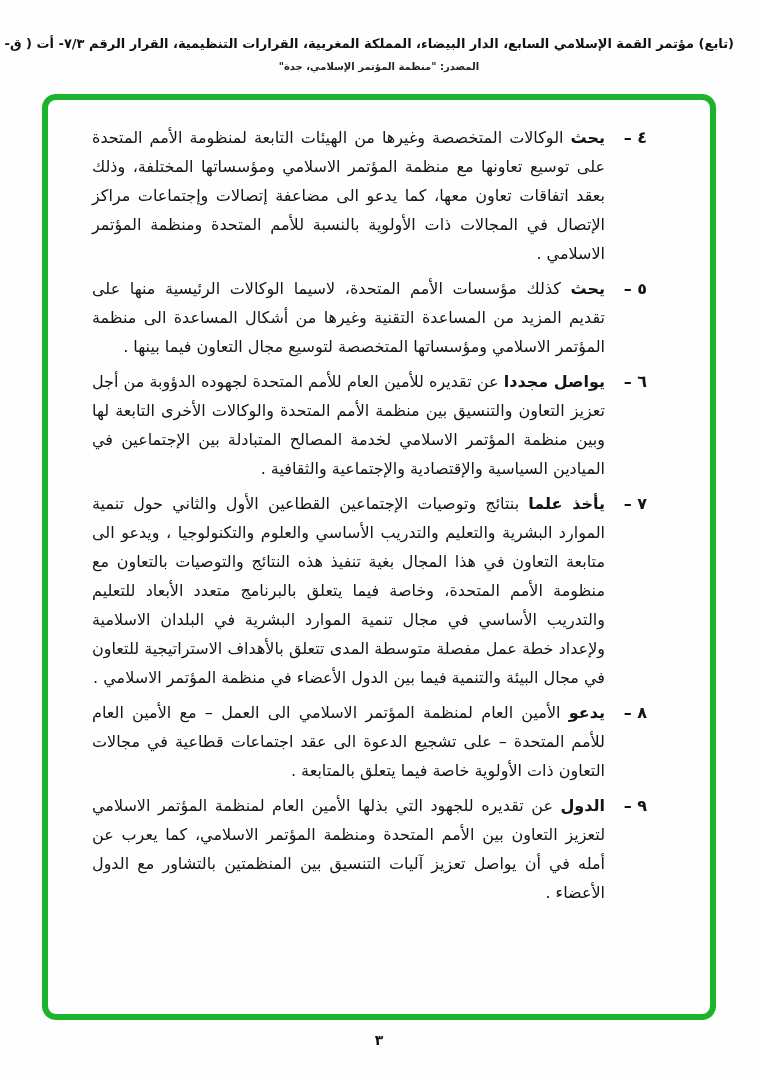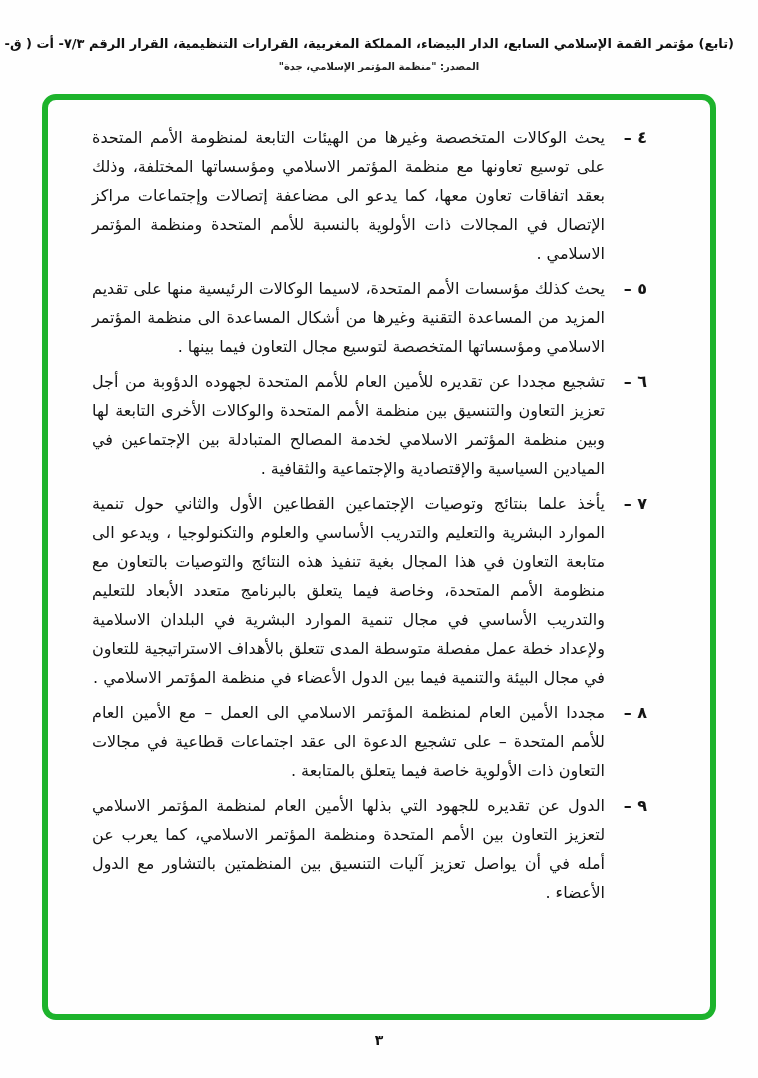--- a/index.html
+++ b/index.html
@@ -72,21 +72,21 @@
   }
   .item-body {
     flex: 1 1 auto;
     font-size: 16px;
     line-height: 29px;
     text-align: justify;
     text-justify: inter-word;
     color: #141414;
   }
   .item-body b.lead {
-    font-weight: normal;
+    font-weight: bold;
     letter-spacing: 0.5px;
   }
   .page-number {
     position: absolute;
     top: 1032px;
     left: 0;
     right: 0;
     text-align: center;
     font-weight: bold;
     font-size: 14px;
@@ -110,31 +110,31 @@
         <div class="item-body"><b class="lead">يحث</b><span> الوكالات المتخصصة وغيرها من الهيئات التابعة لمنظومة الأمم المتحدة على توسيع تعاونها مع منظمة المؤتمر الاسلامي ومؤسساتها المختلفة، وذلك بعقد اتفاقات تعاون معها، كما يدعو الى مضاعفة إتصالات وإجتماعات مراكز الإتصال في المجالات ذات الأولوية بالنسبة للأمم المتحدة ومنظمة المؤتمر الاسلامي .</span></div>
       </div>
 
       <div class="item">
         <div class="item-marker"><span>٥</span> <span>–</span></div>
         <div class="item-body"><b class="lead">يحث</b><span> كذلك مؤسسات الأمم المتحدة، لاسيما الوكالات الرئيسية منها على تقديم المزيد من المساعدة التقنية وغيرها من أشكال المساعدة الى منظمة المؤتمر الاسلامي ومؤسساتها المتخصصة لتوسيع مجال التعاون فيما بينها .</span></div>
       </div>
 
       <div class="item">
         <div class="item-marker"><span>٦</span> <span>–</span></div>
-        <div class="item-body"><b class="lead">تشجيع مجددا</b><span> عن تقديره للأمين العام للأمم المتحدة لجهوده الدؤوبة من أجل تعزيز التعاون والتنسيق بين منظمة الأمم المتحدة والوكالات الأخرى التابعة لها وبين منظمة المؤتمر الاسلامي لخدمة المصالح المتبادلة بين الإجتماعين في الميادين السياسية والإقتصادية والإجتماعية والثقافية .</span></div>
+        <div class="item-body"><b class="lead">يواصل مجددا</b><span> عن تقديره للأمين العام للأمم المتحدة لجهوده الدؤوبة من أجل تعزيز التعاون والتنسيق بين منظمة الأمم المتحدة والوكالات الأخرى التابعة لها وبين منظمة المؤتمر الاسلامي لخدمة المصالح المتبادلة بين الإجتماعين في الميادين السياسية والإقتصادية والإجتماعية والثقافية .</span></div>
       </div>
 
       <div class="item">
         <div class="item-marker"><span>٧</span> <span>–</span></div>
         <div class="item-body"><b class="lead">يأخذ علما</b><span> بنتائج وتوصيات الإجتماعين القطاعين الأول والثاني حول تنمية الموارد البشرية والتعليم والتدريب الأساسي والعلوم والتكنولوجيا ، ويدعو الى متابعة التعاون في هذا المجال بغية تنفيذ هذه النتائج والتوصيات بالتعاون مع منظومة الأمم المتحدة، وخاصة فيما يتعلق بالبرنامج متعدد الأبعاد للتعليم والتدريب الأساسي في مجال تنمية الموارد البشرية في البلدان الاسلامية ولإعداد خطة عمل مفصلة متوسطة المدى تتعلق بالأهداف الاستراتيجية للتعاون في مجال البيئة والتنمية فيما بين الدول الأعضاء في منظمة المؤتمر الاسلامي .</span></div>
       </div>
 
       <div class="item">
         <div class="item-marker"><span>٨</span> <span>–</span></div>
-        <div class="item-body"><b class="lead">مجددا</b><span> الأمين العام لمنظمة المؤتمر الاسلامي الى العمل – مع الأمين العام للأمم المتحدة – على تشجيع الدعوة الى عقد اجتماعات قطاعية في مجالات التعاون ذات الأولوية خاصة فيما يتعلق بالمتابعة .</span></div>
+        <div class="item-body"><b class="lead">يدعو</b><span> الأمين العام لمنظمة المؤتمر الاسلامي الى العمل – مع الأمين العام للأمم المتحدة – على تشجيع الدعوة الى عقد اجتماعات قطاعية في مجالات التعاون ذات الأولوية خاصة فيما يتعلق بالمتابعة .</span></div>
       </div>
 
       <div class="item">
         <div class="item-marker"><span>٩</span> <span>–</span></div>
         <div class="item-body"><b class="lead">الدول</b><span> عن تقديره للجهود التي بذلها الأمين العام لمنظمة المؤتمر الاسلامي لتعزيز التعاون بين الأمم المتحدة ومنظمة المؤتمر الاسلامي، كما يعرب عن أمله في أن يواصل تعزيز آليات التنسيق بين المنظمتين بالتشاور مع الدول الأعضاء .</span></div>
       </div>
 
     </div>
   </div>
 

